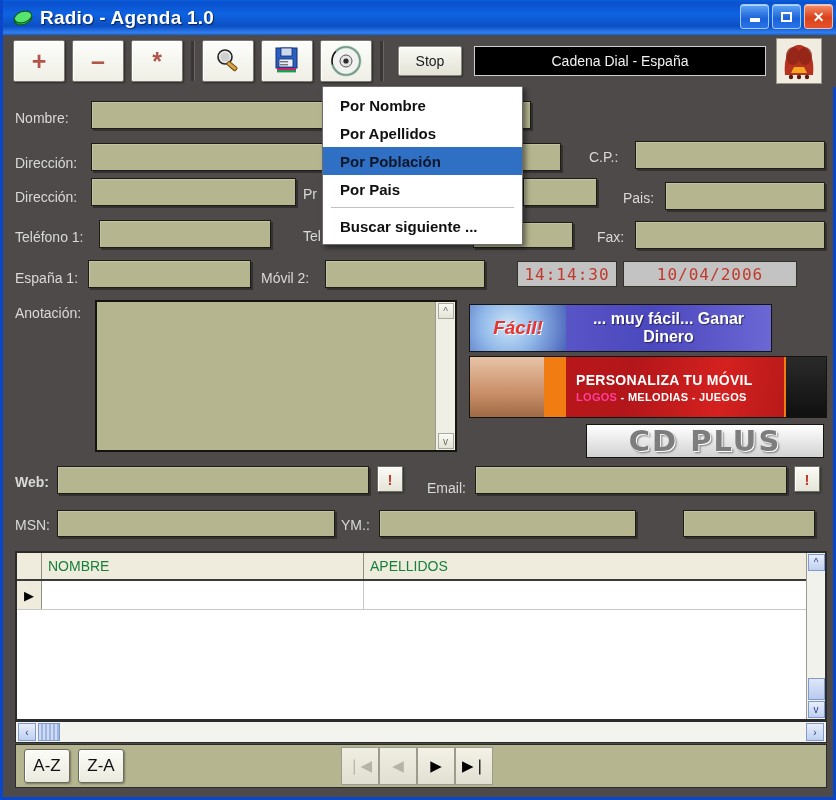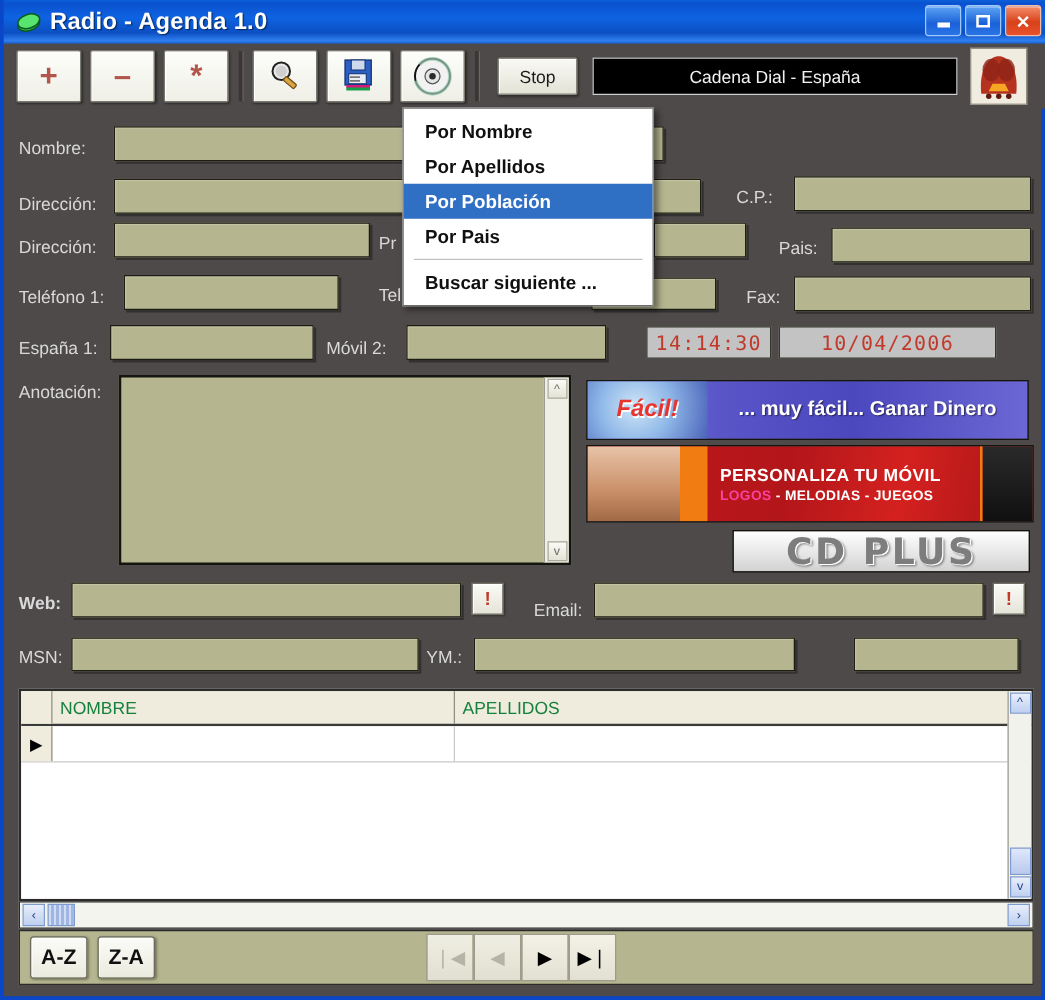--- a/index.html
+++ b/index.html
@@ -222,21 +222,21 @@
     position:absolute;left:12px;top:744px;width:812px;height:44px;
     background:#b5b68f;border:1px solid #2b2b2b;box-sizing:border-box;
     display:flex;align-items:center;
   }
   .sortbtn{
     width:44px;height:32px;margin-left:8px;flex:none;
     background:linear-gradient(180deg,#fcfcf8,#eaeade);
     border:1px solid #6b6b60;border-radius:3px;
     box-shadow:inset 1px 1px 0 #fff,1px 1px 2px rgba(0,0,0,.35);
     display:flex;align-items:center;justify-content:center;
-    font-size:17px;color:#111;font-weight:bold;
+    font-size:17px;color:#111;
   }
   .navgroup{position:absolute;left:325px;display:flex;}
   .navbtn{
     width:36px;height:36px;flex:none;
     background:linear-gradient(180deg,#f4f2e6,#e2e0d2);
     border:1px solid #9d9b8c;
     display:flex;align-items:center;justify-content:center;
     font-size:15px;color:#000;
   }
   .navbtn.disabled{color:#b6b4a6;background:linear-gradient(180deg,#efeee2,#e0dfd1);}
@@ -246,21 +246,21 @@
     position:absolute;left:319px;top:86px;width:201px;
     background:#fff;border:1px solid #6d6d6d;
     box-shadow:3px 3px 5px rgba(0,0,0,.45);
     padding:4px 0;box-sizing:border-box;z-index:50;
   }
   .mitem{
     height:28px;display:flex;align-items:center;padding-left:17px;
     font-size:15px;font-weight:bold;color:#101010;
     box-sizing:border-box;cursor:default;
   }
-  .mitem.sel{background:#2f6fc4;color:#ffffff;}
+  .mitem.sel{background:#2f6fc4;color:#0f172a;}
   .msep{height:1px;margin:4px 8px;background:#c2c2c2;}
 </style>
 </head>
 <body>
 
 <div class="window">
 
   <div class="titlebar">
     <span class="tb-icon">
       <svg width="22" height="20" viewBox="0 0 22 20">
@@ -361,21 +361,21 @@
 
   <div class="lbl" style="left:12px;top:305px;">Anotación:</div>
   <div class="memo" style="left:92px;top:300px;width:362px;height:152px;">
     <div style="flex:1;"></div>
     <div class="memo-sb">
       <div class="sb-arrow">^</div>
       <div class="sb-arrow">v</div>
     </div>
   </div>
 
-  <div class="ad ad1" style="left:466px;top:304px;width:354px;height:48px;align-items:center;">
+  <div class="ad ad1" style="left:466px;top:304px;width:303px;height:48px;align-items:center;">
     <div class="facil">Fácil!</div>
     <div class="txt">... muy fácil... Ganar Dinero</div>
   </div>
   <div class="ad ad2" style="left:466px;top:356px;width:358px;height:62px;">
     <div class="photo"></div>
     <div class="orange"></div>
     <div class="t">
       <div class="t1">PERSONALIZA TU MÓVIL</div>
       <div class="t2"><span class="logos">LOGOS</span><span class="rest"> - MELODIAS - JUEGOS</span></div>
     </div>

